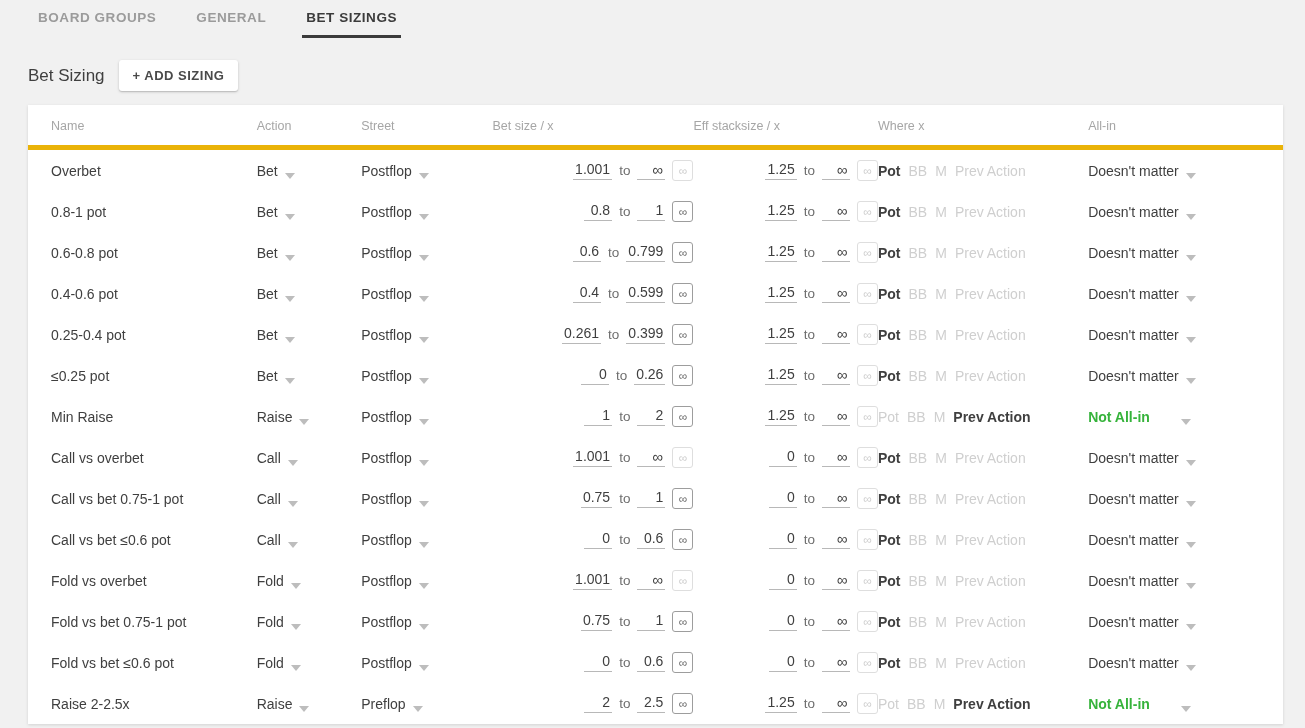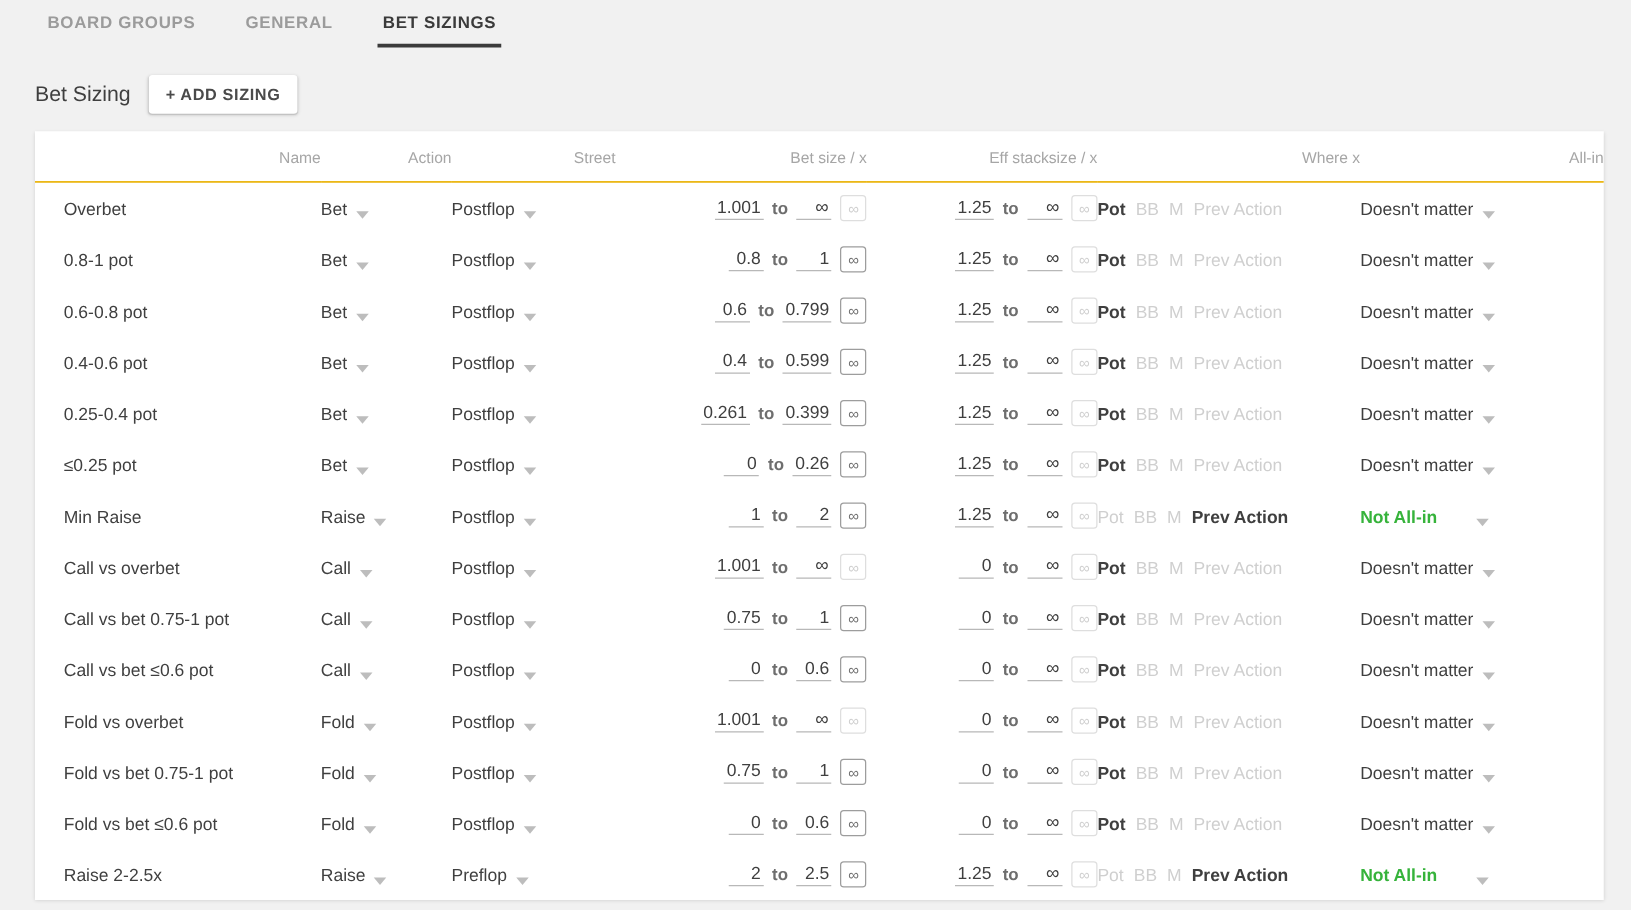--- a/index.html
+++ b/index.html
@@ -77,26 +77,26 @@
     box-shadow: 0 1px 3px rgba(0,0,0,0.13);
     overflow: hidden;
   }
 
   table.sizings {
     width: 100%;
     border-collapse: collapse;
     table-layout: fixed;
   }
   table.sizings thead th {
-    text-align: right;
+    text-align: left;
     font-weight: normal;
     font-size: 12.5px;
     color: #a6a6a6;
     padding: 14px 0 12px 0;
-    border-bottom: 1px solid #eab308;
+    border-bottom: 5px solid #eab308;
     white-space: nowrap;
   }
   table.sizings tbody td {
     font-size: 14px;
     color: #3f3f3f;
     padding: 10px 0;
     height: 40px;
     white-space: nowrap;
     vertical-align: middle;
   }
@@ -139,21 +139,21 @@
     min-width: 28px;
     text-align: right;
     border-bottom: 1px solid #b8b8b8;
     padding: 0 2px 1px 2px;
     color: #3f3f3f;
     font-size: 14px;
     cursor: text;
     line-height: 17px;
   }
   .num.inf { font-size: 15px; letter-spacing: 0.5px; }
-  .to { color: #6e6e6e; font-size: 13.5px; font-weight: bold; }
+  .to { color: #6e6e6e; font-size: 13.5px; }
   .inf-btn {
     display: inline-flex;
     align-items: center;
     justify-content: center;
     width: 21px; height: 21px;
     border: 1px solid #9d9d9d;
     border-radius: 3px;
     color: #6e6e6e;
     font-size: 12px;
     line-height: 1;

